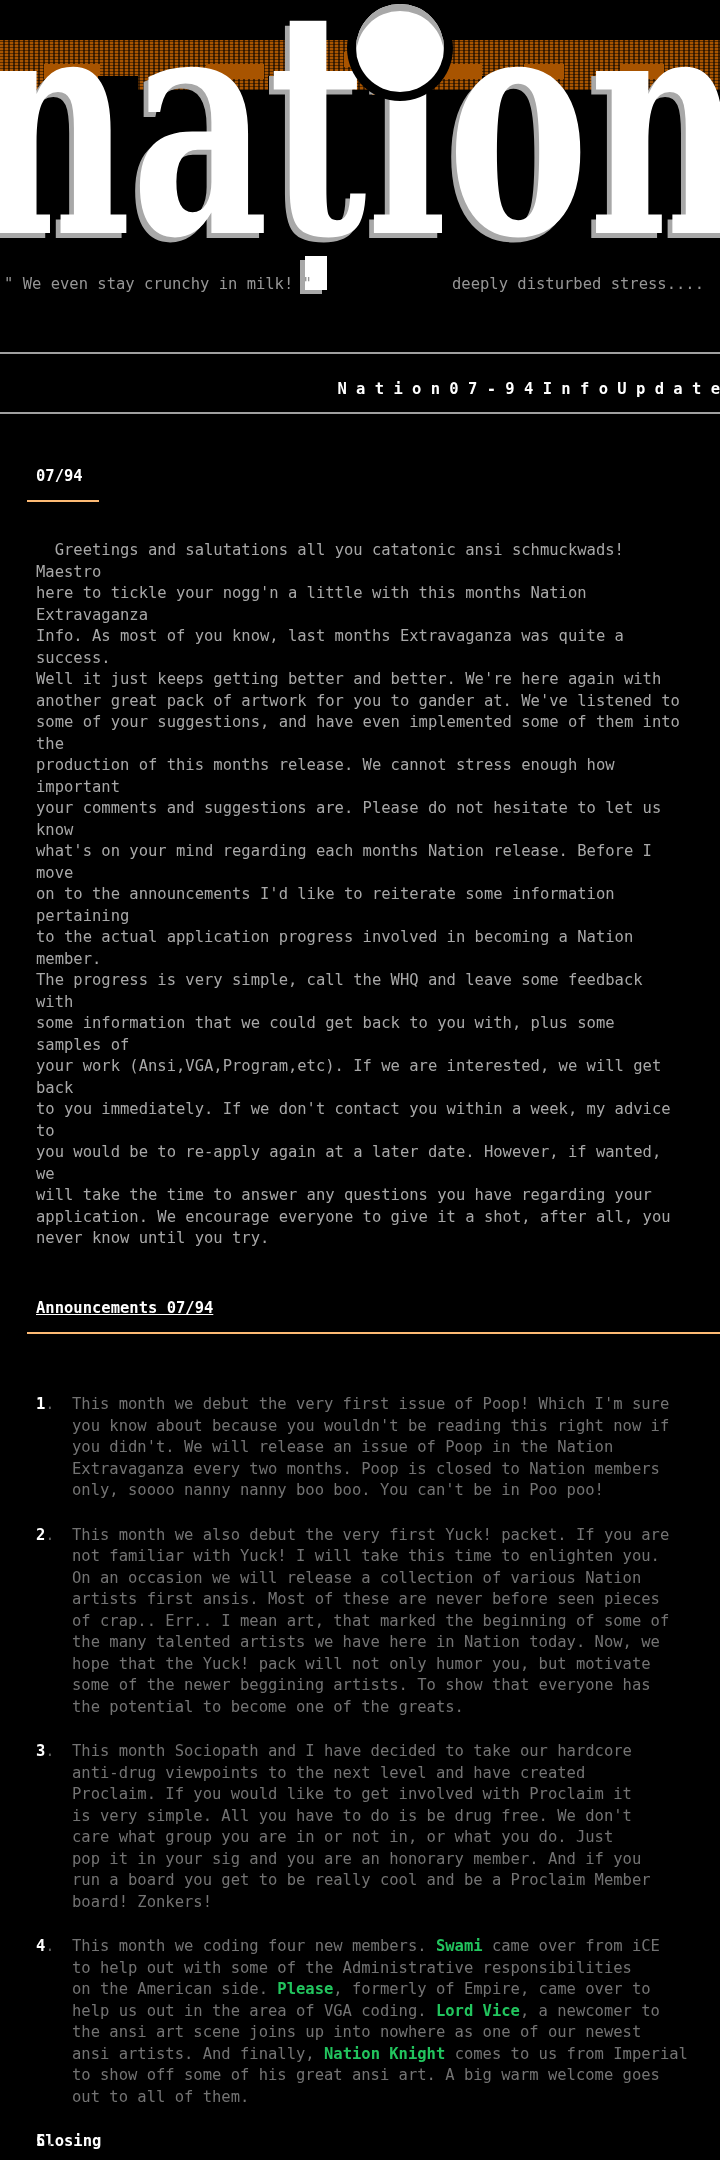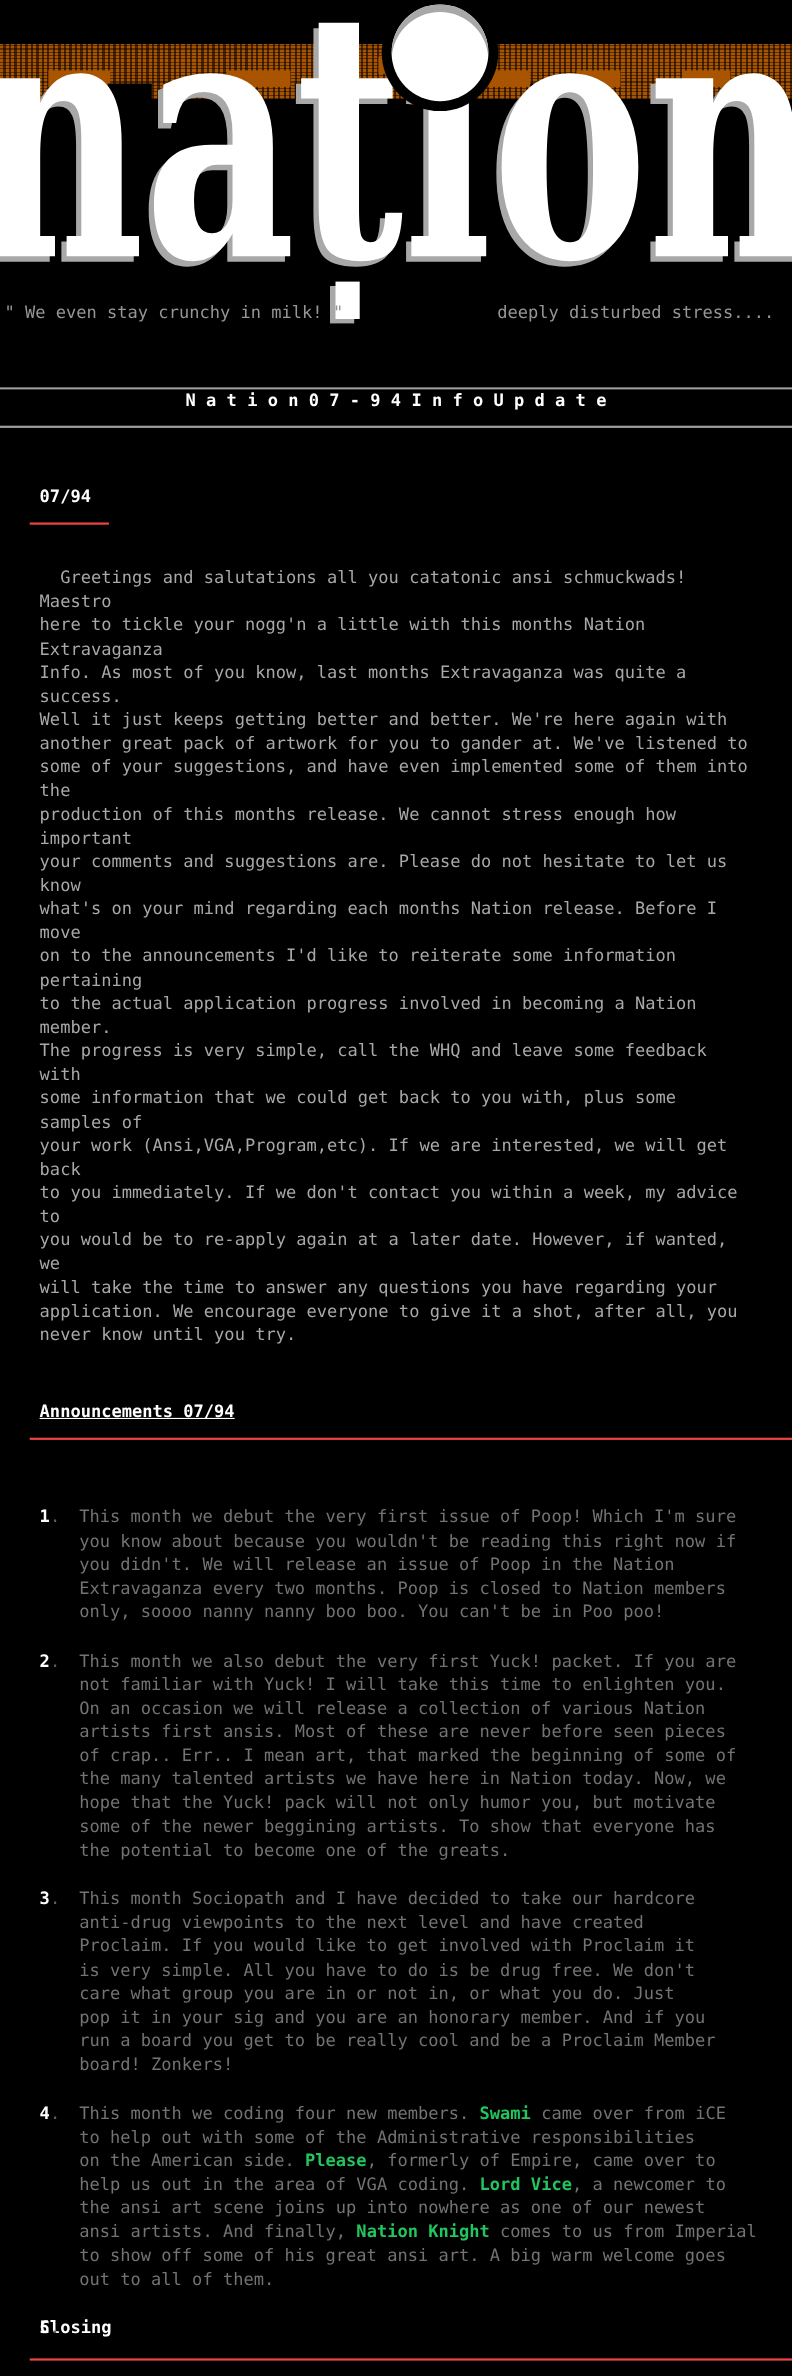--- a/index.html
+++ b/index.html
@@ -42,28 +42,28 @@
   }
   .taglines {
     position:absolute; left:0; top:274px; width:720px; z-index:4;
     display:flex; justify-content:space-between;
     color:#969696; padding:0 16px 0 4px;
   }
 
   
   .titlebar {
     border-top:2px solid #a0a0a0; border-bottom:2px solid #a0a0a0;
-    padding:0 0 11px; text-align:center;
+    padding:25px 0 11px; text-align:right;
     color:#fff; font-weight:bold;
   }
 
   
   .heading {
     display:inline-block; margin-left:27px;
-    padding:0 16px 13px 9px; border-bottom:2px solid #ef4444;
+    padding:0 16px 13px 9px; border-bottom:2px solid #fdba74;
     color:#fff; font-weight:bold;
   }
   .h-date    { margin-top:52px; }
   .h-ann     { margin-top:48px;text-decoration:underline; }
   .h-close   { margin-top:14px; padding-bottom:16px; }
   .block     { display:block; }
 
   .intro-p   { margin:38px 36px 0 36px; }
   .items     { margin-top:60px; }
   .item      { position:relative; margin:23px 10px 0 72px; }

